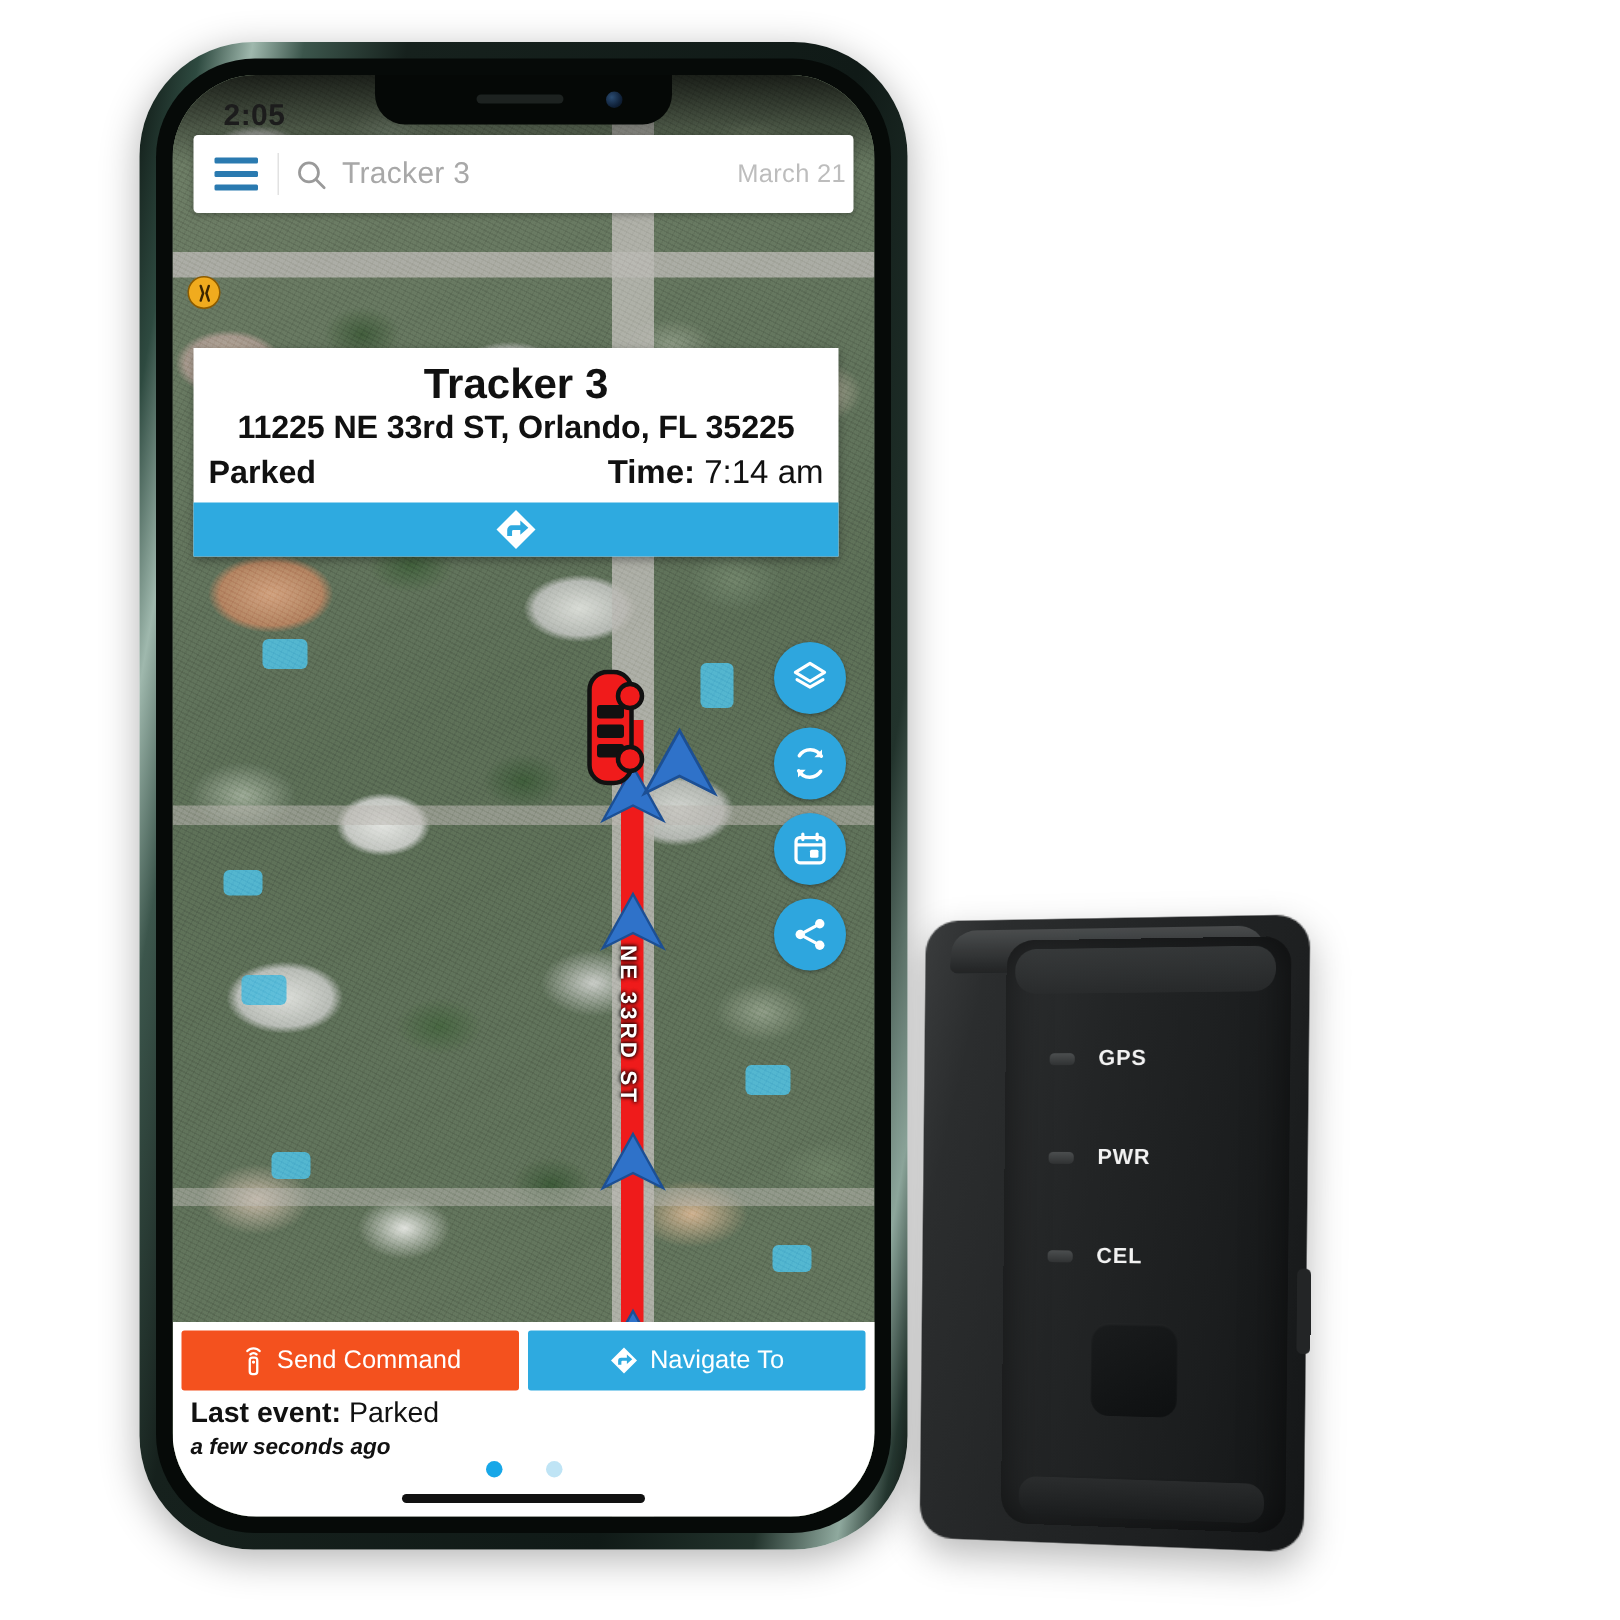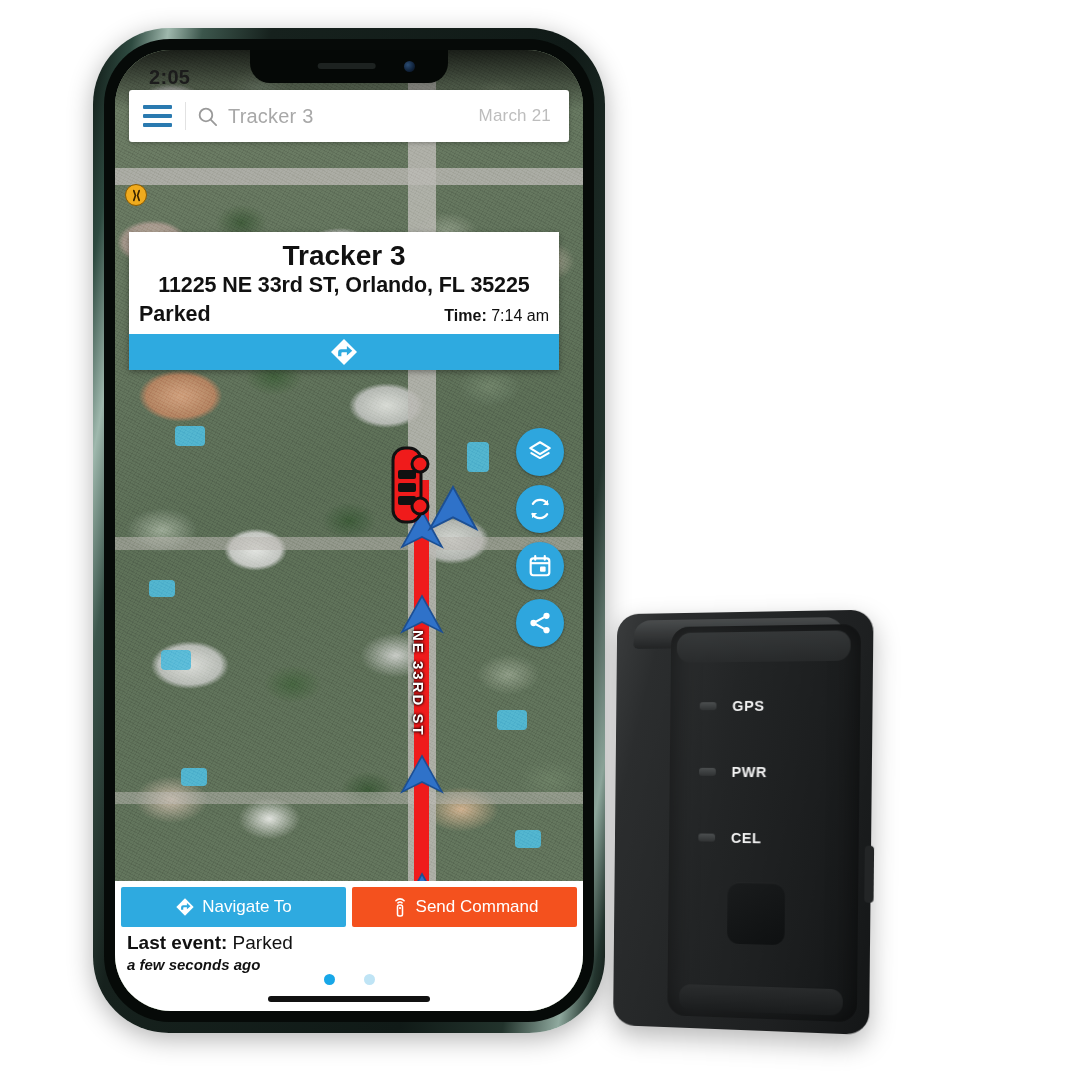--- a/index.html
+++ b/index.html
@@ -119,33 +119,33 @@
     position: absolute; left: 14px; top: 40px; right: 14px; height: 52px;
     background: #fff; border-radius: 3px; z-index: 40;
     display: flex; align-items: center;
     box-shadow: 0 1px 4px rgba(0,0,0,.28);
   }
   #hamburger { width: 56px; display:flex; flex-direction:column; gap:5px; align-items:center; justify-content:center; cursor:pointer; }
   #hamburger i { display:block; width: 29px; height: 4px; background: #2a7ab0; border-radius: 1px; }
   .vdiv { width:1px; height: 28px; background:#e2e2e2; }
   #search-ico { width: 42px; display:flex; align-items:center; justify-content:center; }
   #search-val { flex: 1; font-size: 20px; color: #a8a8a8; letter-spacing: .2px; }
-  #search-date { font-size: 17px; color: #bdbdbd; padding-right: 18px; letter-spacing: .2px; }
+  #search-date { font-size: 17px; color: #bdbdbd; padding-right: 5px; letter-spacing: .2px; }
 
   
   #infocard {
     position: absolute; left: 14px; top: 182px; right: 24px; z-index: 35;
     background: #fff; box-shadow: 0 2px 6px rgba(0,0,0,.35);
   }
   #infocard .body { padding: 8px 10px 7px 10px; }
   #ic-title { text-align: center; font-size: 28px; font-weight: bold; color: #111; line-height: 1.12; }
   #ic-addr { text-align: center; font-size: 21.5px; font-weight: bold; color: #111; line-height: 1.25; margin-top: 1px; letter-spacing: -.1px; }
   #ic-row { display:flex; align-items: baseline; justify-content: space-between; margin-top: 3px; }
   #ic-status { font-size: 21.5px; font-weight: bold; color:#111; }
-  #ic-timewrap { font-size: 16px; color:#111; }
+  #ic-timewrap { font-size: 22px; color:#111; }
   #ic-timewrap b { font-weight: bold; }
   #ic-action {
     height: 36px; background: #2eaae0; display:flex; align-items:center; justify-content:center; cursor:pointer;
   }
 
   
   .fabs { position:absolute; right: 19px; top: 378px; z-index: 30; display:flex; flex-direction:column; gap: 9px; }
   .fab {
     width: 48px; height: 48px; border-radius: 50%;
     background: #2ea6de; display:flex; align-items:center; justify-content:center;
@@ -382,35 +382,35 @@
           <div id="ic-action">
             <svg width="30" height="30" viewBox="0 0 24 24" aria-hidden="true">
               <path d="M12 1.6 L22.4 12 L12 22.4 L1.6 12 Z" fill="#ffffff"></path>
               <path d="M7.3 15.4 V12.2 a2.4 2.4 0 0 1 2.4-2.4 H14.3 V7.2 L18.6 11 L14.3 14.8 V12.2 H10.6 a0.7 0.7 0 0 0-0.7 0.7 V15.4 Z" fill="#2eaae0"></path>
             </svg>
           </div>
         </div>
 
         <div id="bottom">
           <div id="btnrow">
-            <div class="bigbtn" id="btn-nav">
-              <svg width="20" height="20" viewBox="0 0 24 24" aria-hidden="true">
-                <path d="M12 1.6 L22.4 12 L12 22.4 L1.6 12 Z" fill="#ffffff"></path>
-                <path d="M7.3 15.4 V12.2 a2.4 2.4 0 0 1 2.4-2.4 H14.3 V7.2 L18.6 11 L14.3 14.8 V12.2 H10.6 a0.7 0.7 0 0 0-0.7 0.7 V15.4 Z" fill="#2eaae0"></path>
-              </svg>
-              <span>Navigate To</span>
-            </div>
             <div class="bigbtn" id="btn-send">
               <svg width="18" height="22" viewBox="0 0 24 30" aria-hidden="true">
                 <path d="M6.4 6.4 a7.6 7.6 0 0 1 11.2 0" fill="none" stroke="#fff" stroke-width="2.1" stroke-linecap="round"></path>
                 <path d="M9.2 9.4 a3.9 3.9 0 0 1 5.6 0" fill="none" stroke="#fff" stroke-width="2.1" stroke-linecap="round"></path>
                 <rect x="8.6" y="12.4" width="6.8" height="15" rx="2.4" fill="none" stroke="#fff" stroke-width="2.1"></rect>
                 <circle cx="12" cy="16.4" r="1.5" fill="#fff"></circle>
               </svg>
               <span>Send Command</span>
+            </div>
+            <div class="bigbtn" id="btn-nav">
+              <svg width="20" height="20" viewBox="0 0 24 24" aria-hidden="true">
+                <path d="M12 1.6 L22.4 12 L12 22.4 L1.6 12 Z" fill="#ffffff"></path>
+                <path d="M7.3 15.4 V12.2 a2.4 2.4 0 0 1 2.4-2.4 H14.3 V7.2 L18.6 11 L14.3 14.8 V12.2 H10.6 a0.7 0.7 0 0 0-0.7 0.7 V15.4 Z" fill="#2eaae0"></path>
+              </svg>
+              <span>Navigate To</span>
             </div>
           </div>
 
           <div id="statrow">
             <div id="statleft">
               <div class="statline">
                 <b>Last event:</b>
                 <span>Parked</span>
               </div>
               <div id="ago">a few seconds ago</div>

